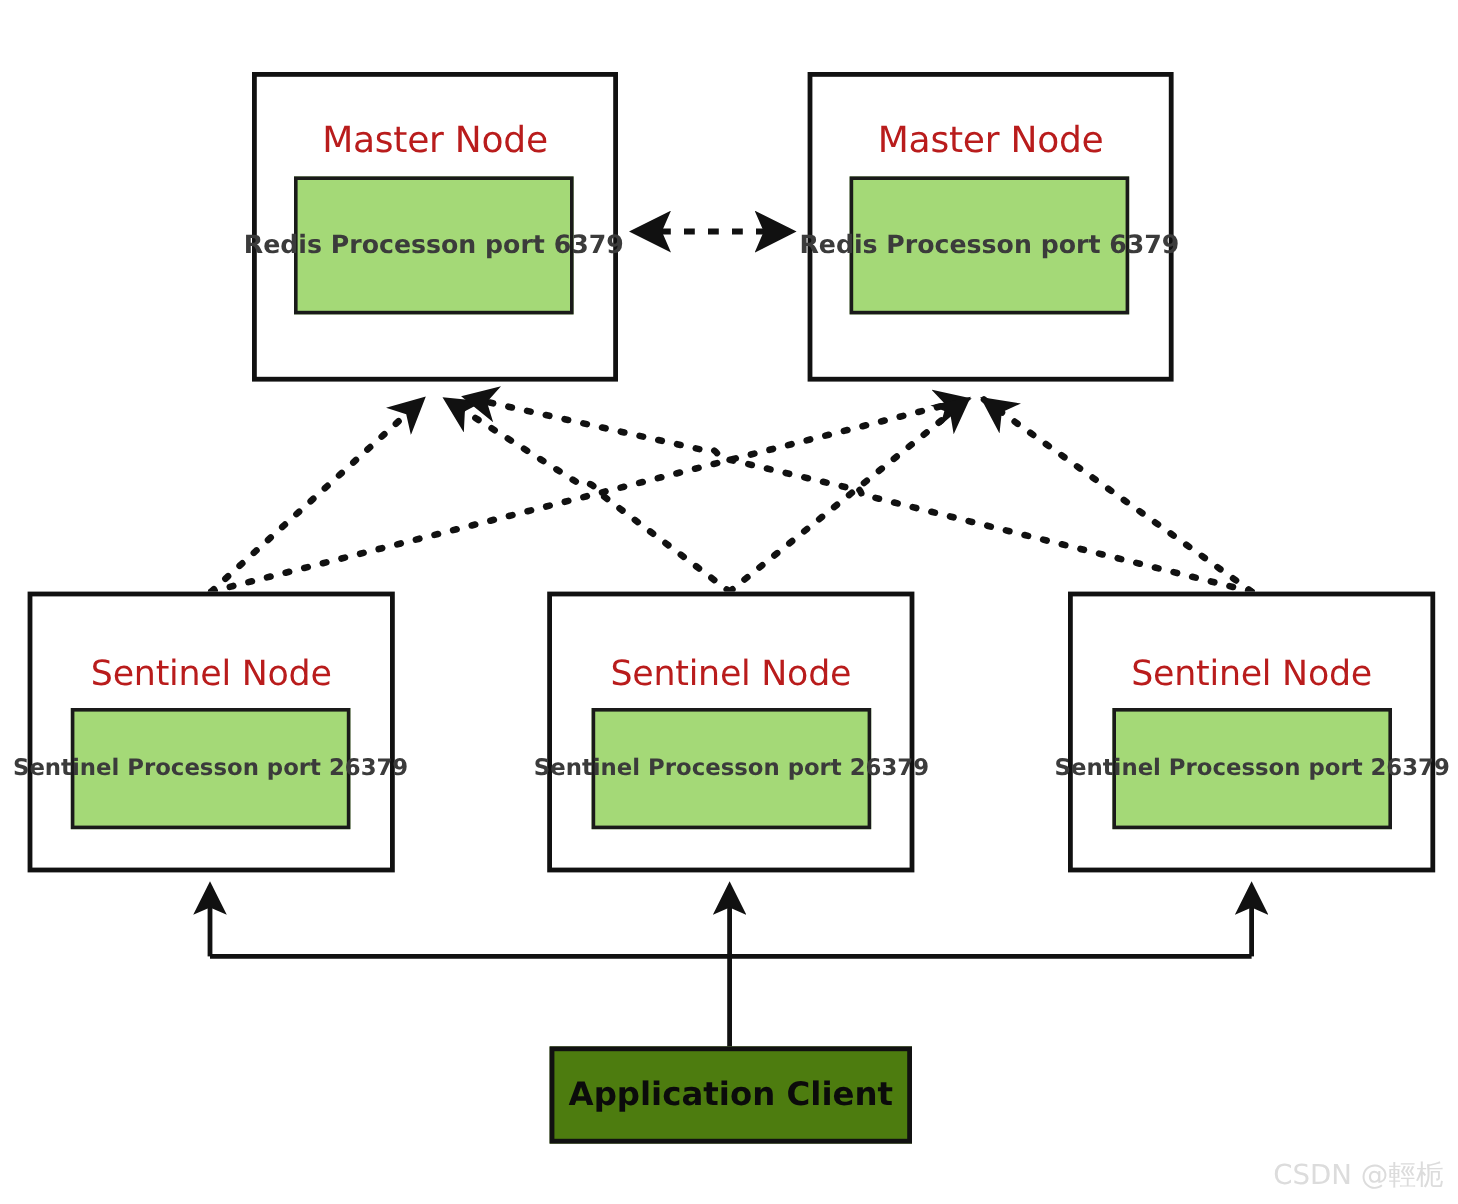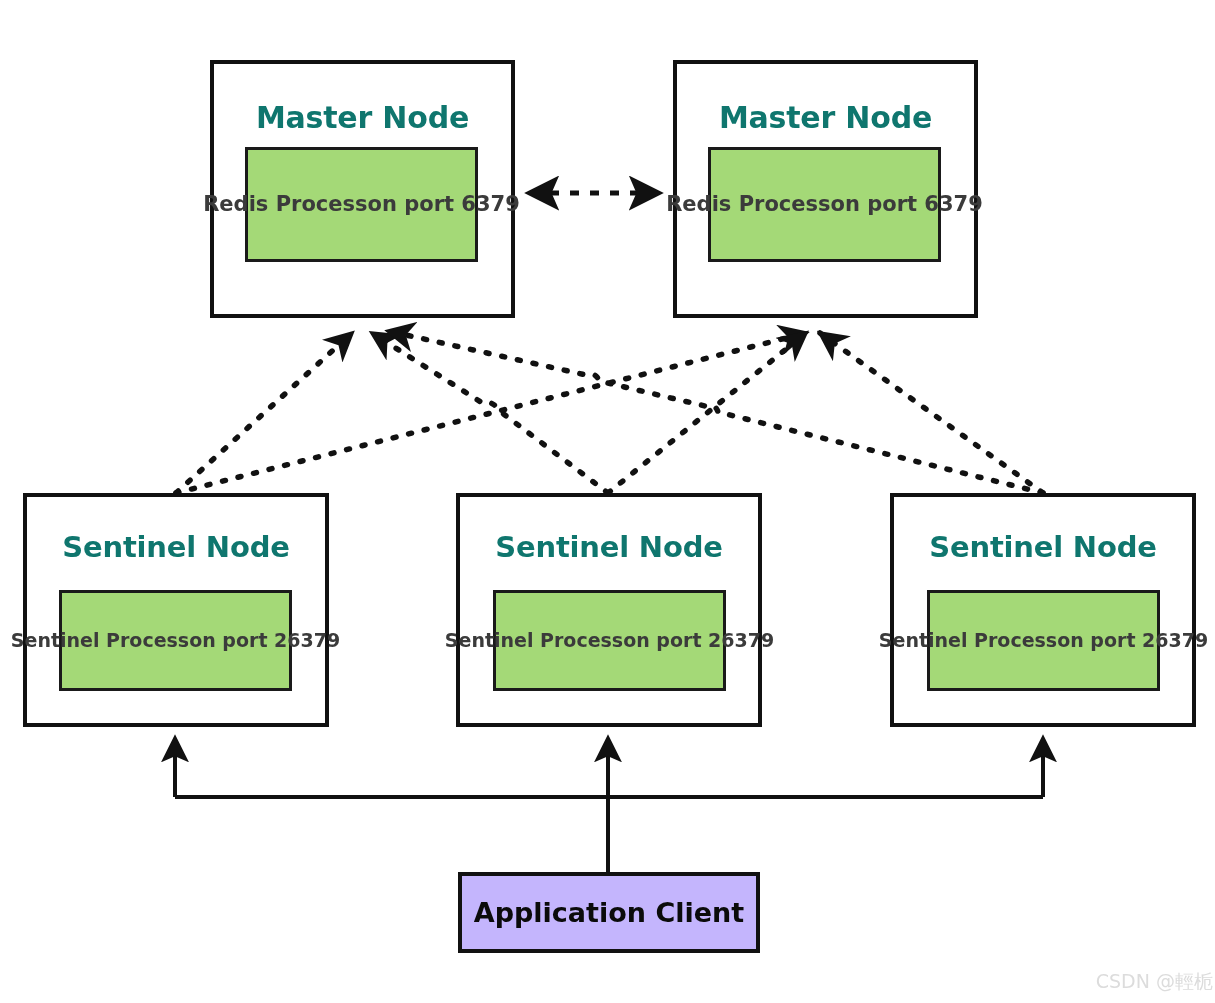--- a/index.html
+++ b/index.html
@@ -30,22 +30,22 @@
     position: absolute;
     box-sizing: border-box;
     background: #ffffff;
     border: 4px solid #111111;
     display: flex;
     flex-direction: column;
     align-items: center;
     z-index: 3;
   }
   .node-title {
-    font-weight: bold;
-    color: #0f766e;
+    font-weight: normal;
+    color: #b91c1c;
     letter-spacing: -0.2px;
     text-align: right;
     white-space: nowrap;
   }
   .proc-box {
     position: absolute;
     box-sizing: border-box;
     border: 3px solid #1a1a1a;
     display: flex;
     align-items: center;
@@ -66,51 +66,51 @@
   #slave-node  .node-title { font-size: 30px; margin-top: 36px; }
   #master-proc { left: 245px; top: 147px; width: 233px; height: 115px; background: #a4d977; }
   #slave-proc  { left: 708px; top: 147px; width: 233px; height: 115px; background: #a4d977; }
   #master-proc .proc-line,
   #slave-proc  .proc-line { font-size: 21px; }
   
   .sentinel-node { top: 493px; width: 306px; height: 234px; }
   #sentinel-node-1 { left: 23px; }
   #sentinel-node-2 { left: 456px; }
   #sentinel-node-3 { left: 890px; }
-  .sentinel-node .node-title { font-size: 29px; margin-top: 33px; }
+  .sentinel-node .node-title { font-size: 29px; margin-top: 47px; }
   .sentinel-proc { top: 590px; width: 233px; height: 101px; background: #a4d977; }
   #sentinel-proc-1 { left: 59px; }
   #sentinel-proc-2 { left: 493px; }
   #sentinel-proc-3 { left: 927px; }
   .sentinel-proc .proc-line { font-size: 19px; }
   
   #app-client {
     position: absolute;
     left: 458px; top: 872px;
     width: 302px; height: 81px;
     box-sizing: border-box;
-    background: #c4b5fd;
+    background: #4d7c0f;
     border: 4px solid #111111;
     display: flex;
     align-items: center;
     justify-content: center;
     z-index: 3;
   }
   #app-client .app-label {
     font-size: 27px;
     font-weight: bold;
     color: #0b0b0b;
     white-space: nowrap;
   }
   
   #watermark {
     position: absolute;
-    right: 2px;
+    right: 12px;
     bottom: 8px;
-    font-size: 19px;
+    font-size: 23px;
     color: #dcdcdc;
     white-space: nowrap;
     z-index: 6;
   }
 </style>
 </head>
 <body>
 
 <div id="canvas">
 

